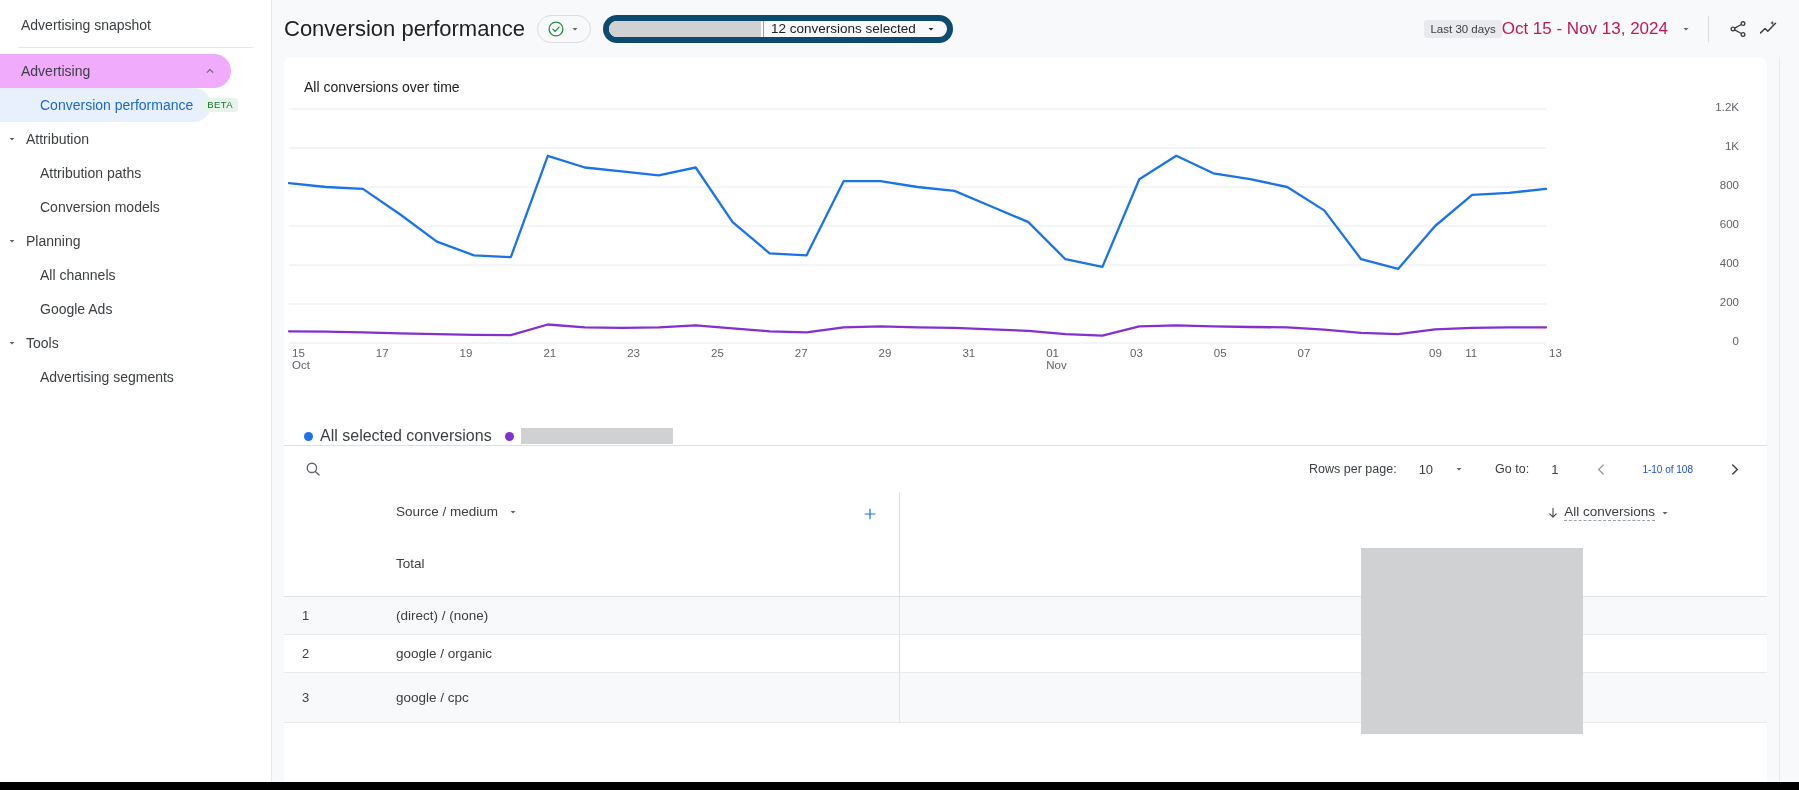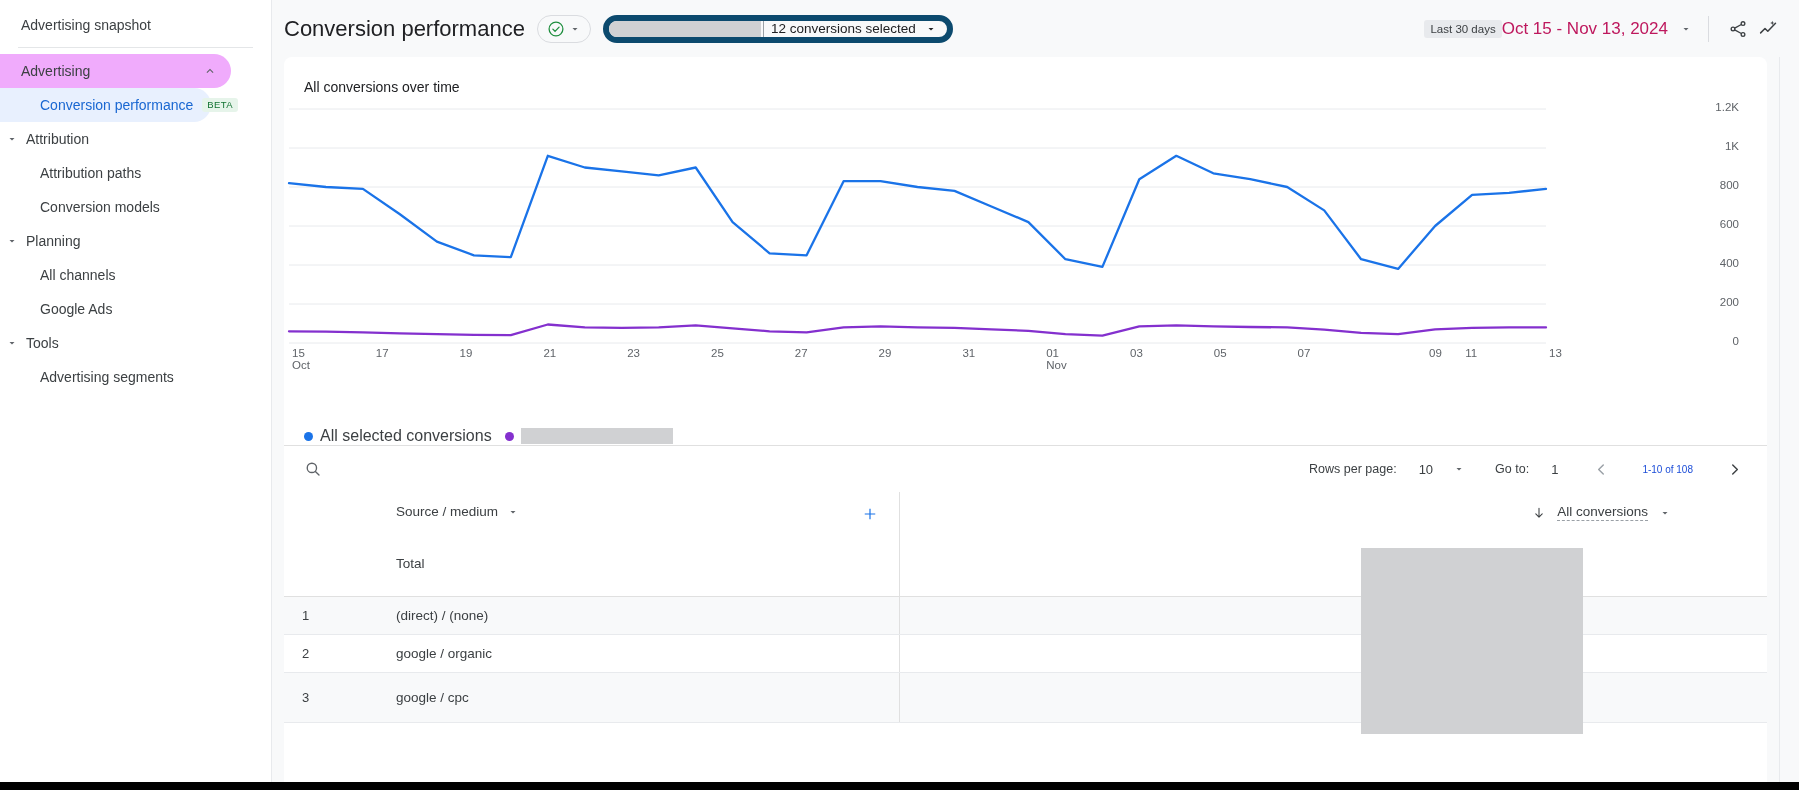--- a/index.html
+++ b/index.html
@@ -154,21 +154,21 @@
   .dim-select-text { font-size: 13.5px; color:#3c4043; }
   .plus-btn {
     position:absolute; right: 18px; top: 11px;
     width: 22px; height:22px; display:flex; align-items:center; justify-content:center;
     color:#1a73e8; font-size: 21px; line-height: 1; cursor:pointer; user-select:none;
   }
   .total-label { position:absolute; left: 112px; top: 64px; font-size: 13.5px; color:#3c4043; }
 
   .metric-head {
     position:absolute; right: 96px; top: 12px;
-    display:flex; align-items:center; gap: 11px; cursor:pointer;
+    display:flex; align-items:center; gap: 4px; cursor:pointer;
   }
   .metric-head-text {
     font-size: 13.5px; color:#3c4043;
     border-bottom: 1px dashed #9aa0a6; padding-bottom:1px;
   }
 
   .row { display:flex; border-bottom: 1px solid #e8eaed; }
   .row.alt { background:#f8f9fa; }
   .row .cell-rank { width: 112px; flex:none; font-size: 13px; color:#3c4043; padding-left: 18px; display:flex; align-items:center; }
   .row .cell-dim { width: 504px; flex:none; font-size: 13.5px; color:#3c4043; display:flex; align-items:center; border-right: 1px solid #e0e0e0; }

